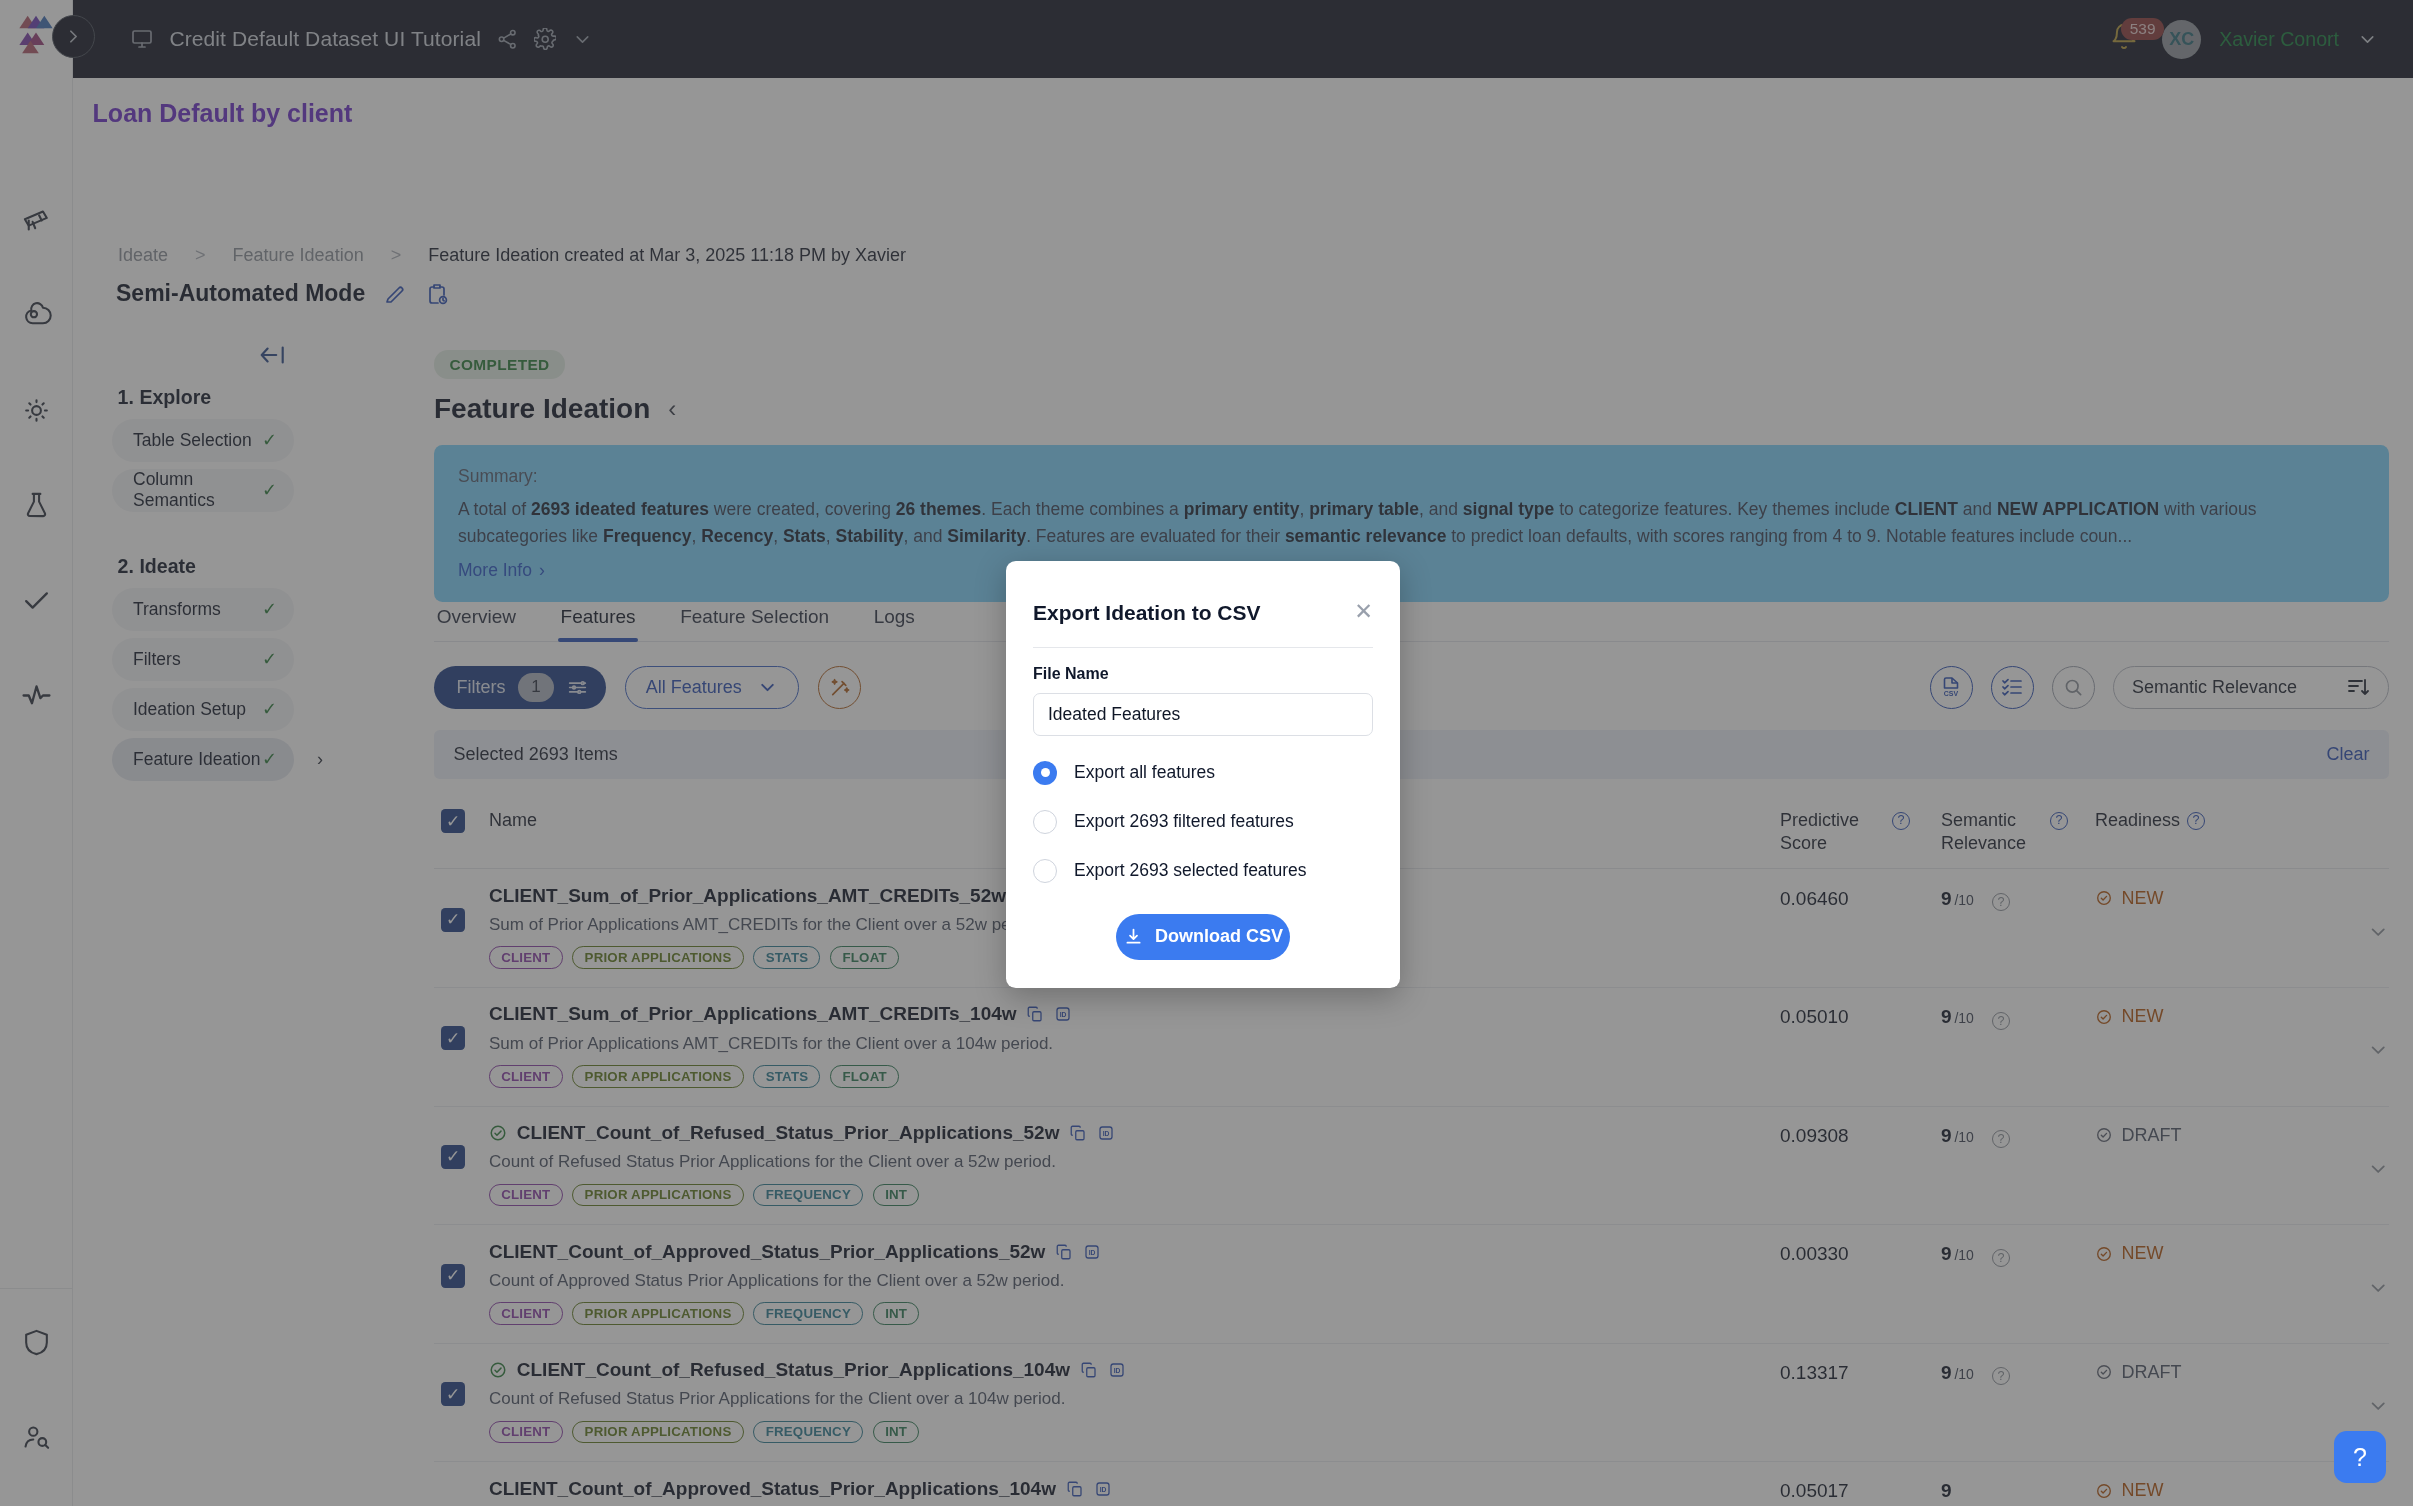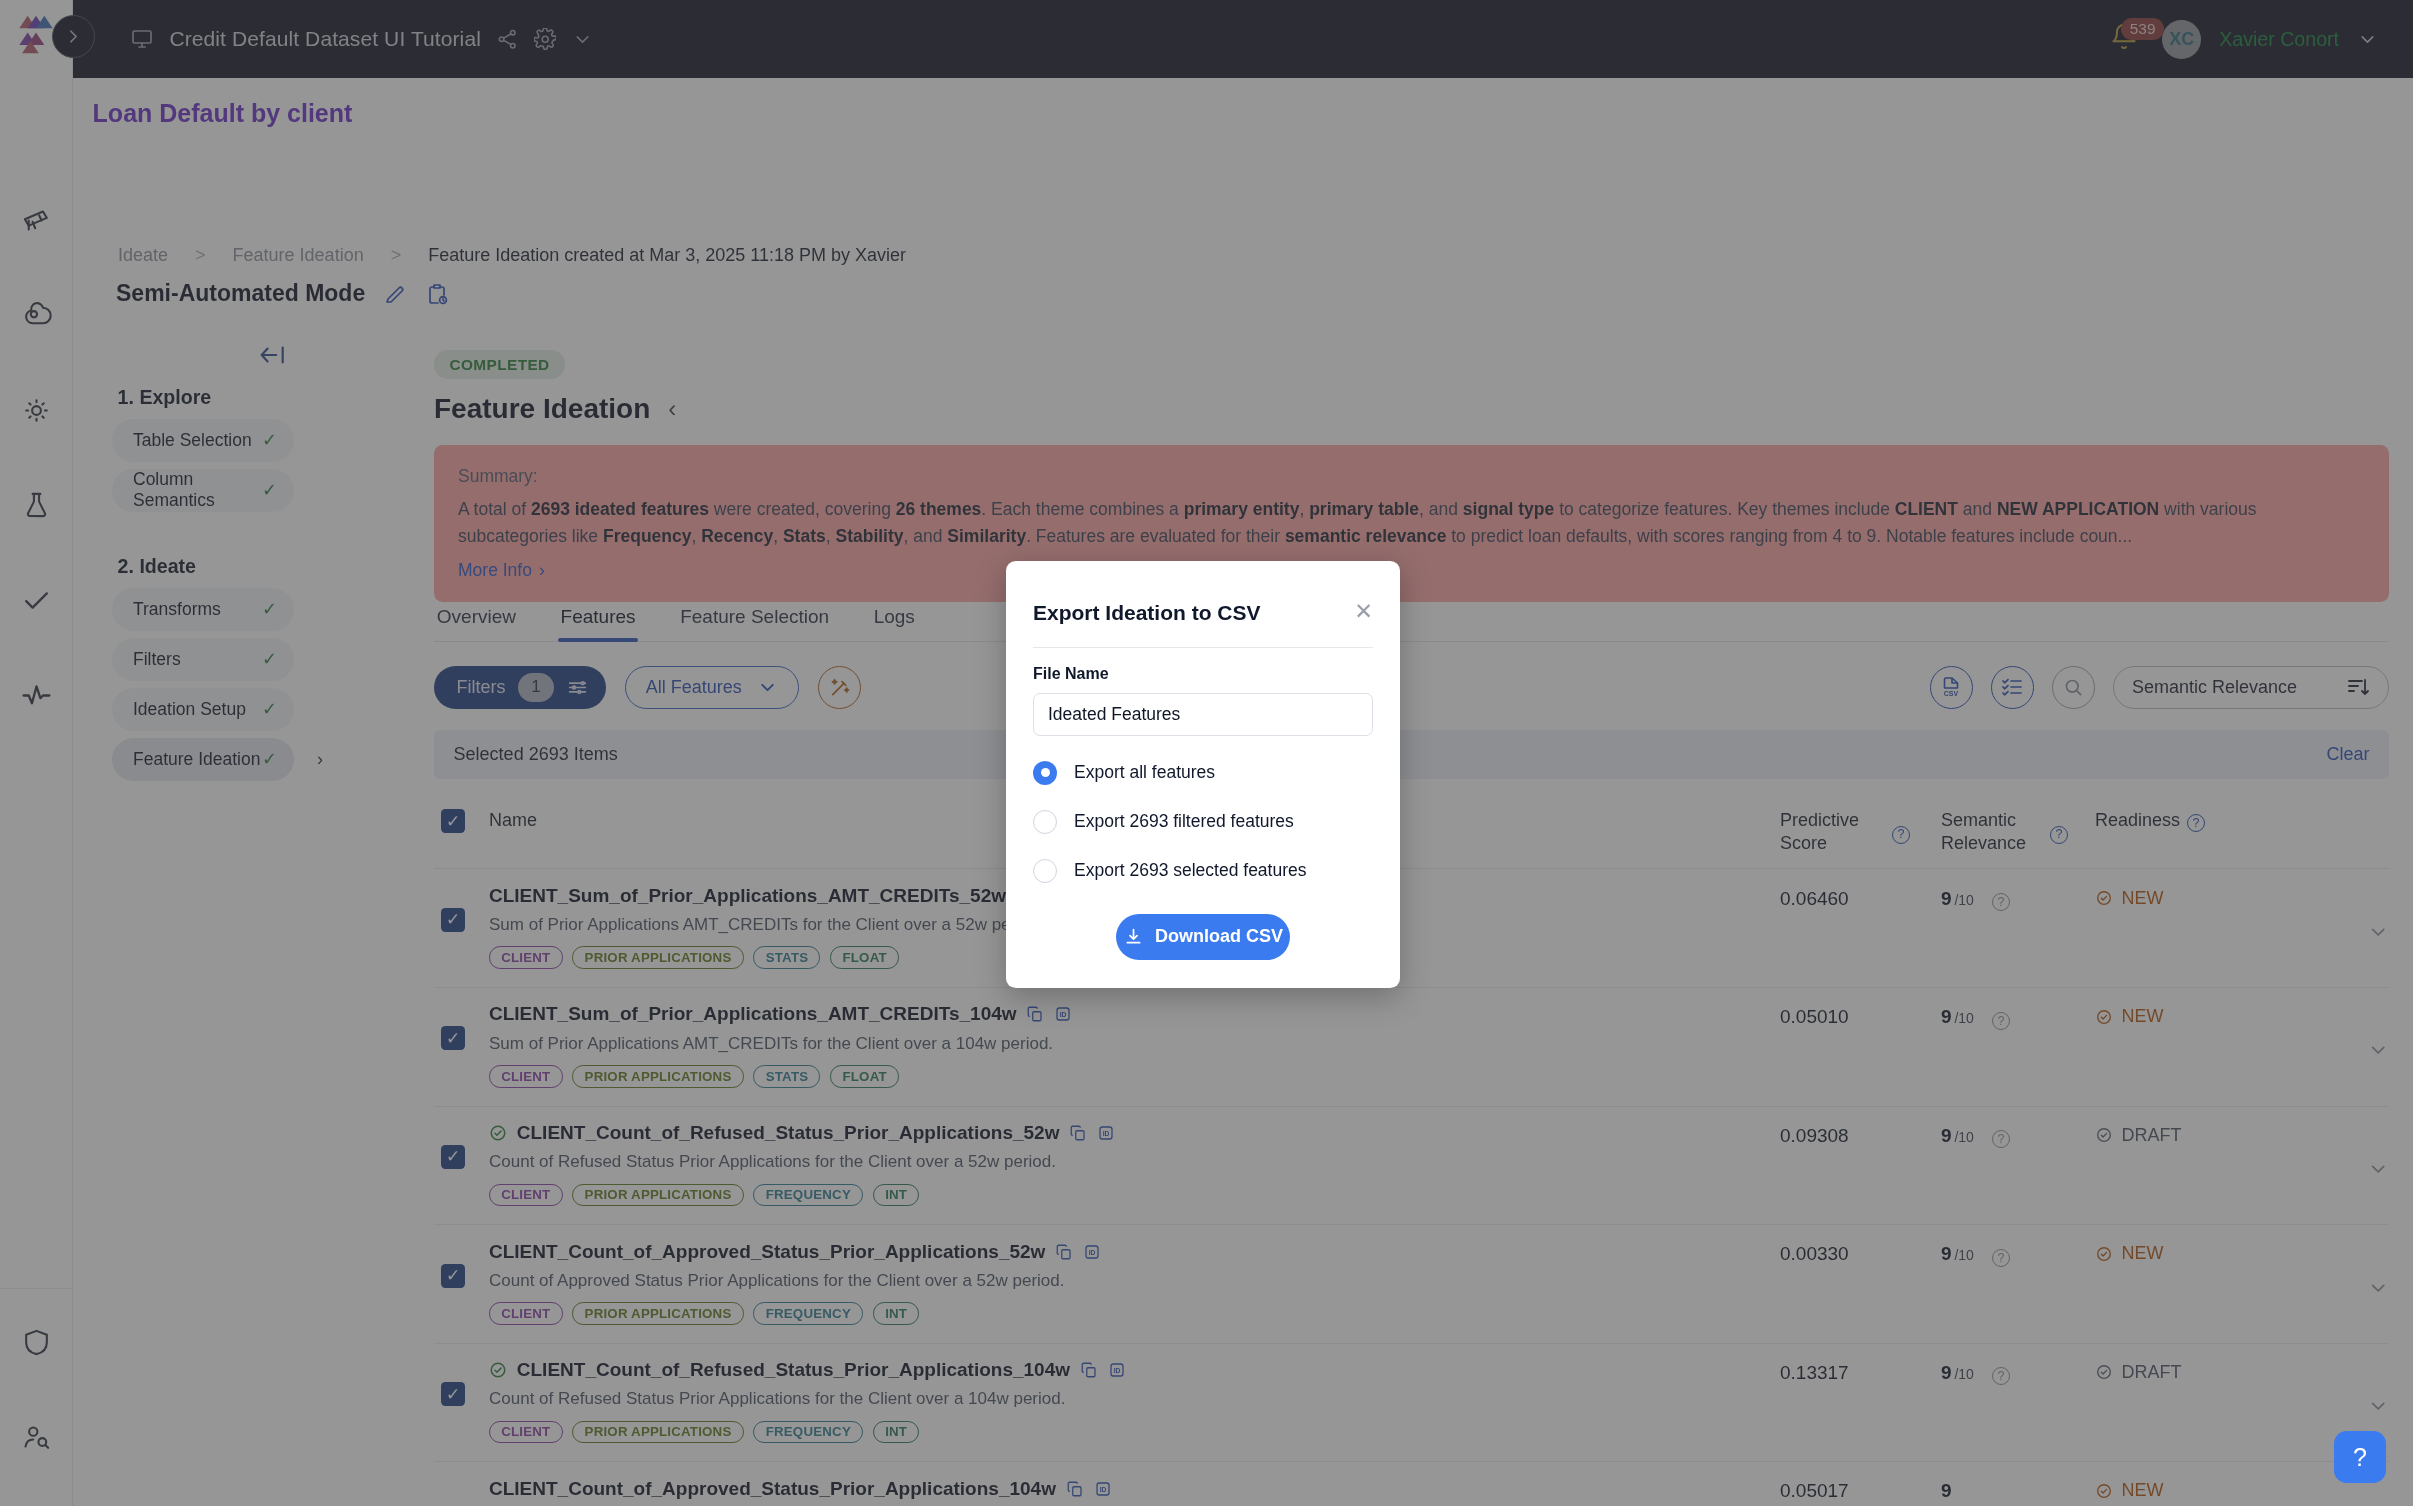--- a/index.html
+++ b/index.html
@@ -100,21 +100,21 @@
   .status-chip {
     display: inline-block; background: #e3eee4; color: #2a7d3a;
     font-size: 15.4px; font-weight: 700; letter-spacing: 0.4px;
     padding: 5.6px 15.4px; border-radius: 14px;
   }
   .panel-title { font-size: 28px; font-weight: 700; color: #0f1626; margin-top: 14px; display:flex; align-items:center; gap:18px;}
   .panel-title .chev { color:#3a3f4c; font-size: 24px; font-weight: 400;}
 
   
   #summary {
-    margin-top: 19.6px; background: #fca5a5; border-radius: 8.4px;
+    margin-top: 19.6px; background: #7dd3fc; border-radius: 8.4px;
     padding: 18px 24px 18px 24px; color:#3a4256; font-size: 17.5px; line-height: 1.55;
   }
   #summary .lbl { color:#545c6e; }
   #summary b { color:#1d2434; }
   .more-info { color:#2a57c9; font-size: 17.5px; margin-top: 7px; display:inline-flex; gap:7px; align-items:flex-start;}
 
   
   #tabs { display: flex; gap: 39px; border-bottom: 1.4px solid #e3e5ea; }
   .tab { font-size: 19px; color:#2b3244; padding: 4.2px 2.8px 12.6px; position: relative; }
   .tab.active { color:#0f1626; }
@@ -163,21 +163,21 @@
   .cb {
     width: 24px; height:24px; border-radius:4.2px; background:#1f3f86;
     display:flex; align-items:center; justify-content:center; color:#fff; font-size:17px; flex:none;
   }
   .col-check { width: 55px; padding-left: 7px; flex:none; }
   .col-name { flex: 1; min-width: 0; }
   .col-pred { width: 161px; flex:none; }
   .col-sem  { width: 154px; flex:none; }
   .col-ready{ width: 210px; flex:none; }
   .col-exp  { width: 84px; flex:none; text-align:right; }
-  .th { font-size: 18px; color:#1b2130; line-height:1.25; display:flex; gap:7px; align-items:center; flex-wrap:wrap;}
+  .th { font-size: 18px; color:#1b2130; line-height:1.25; display:flex; gap:7px; align-items:flex-start; flex-wrap:wrap;}
   .qmark {
     width: 18px; height:18px; border-radius:50%; border:1.4px solid #2a4fb5; color:#2a4fb5;
     font-size:12.6px; display:inline-flex; align-items:center; justify-content:center; flex:none;
     position: relative; top: 2.8px;
   }
   .qmark.gray { border-color:#8a9099; color:#8a9099; }
 
   .row { display:flex; align-items:flex-start; padding: 15.4px 0 18px; border-bottom:0.7px solid #e9ebef; }
   .row .col-check { display:flex; align-items:center; height: 70px; }
   .feat-name { font-size: 19px; font-weight: 700; color:#0f1626; display:flex; align-items:center; gap:9.8px; flex-wrap:wrap;}

